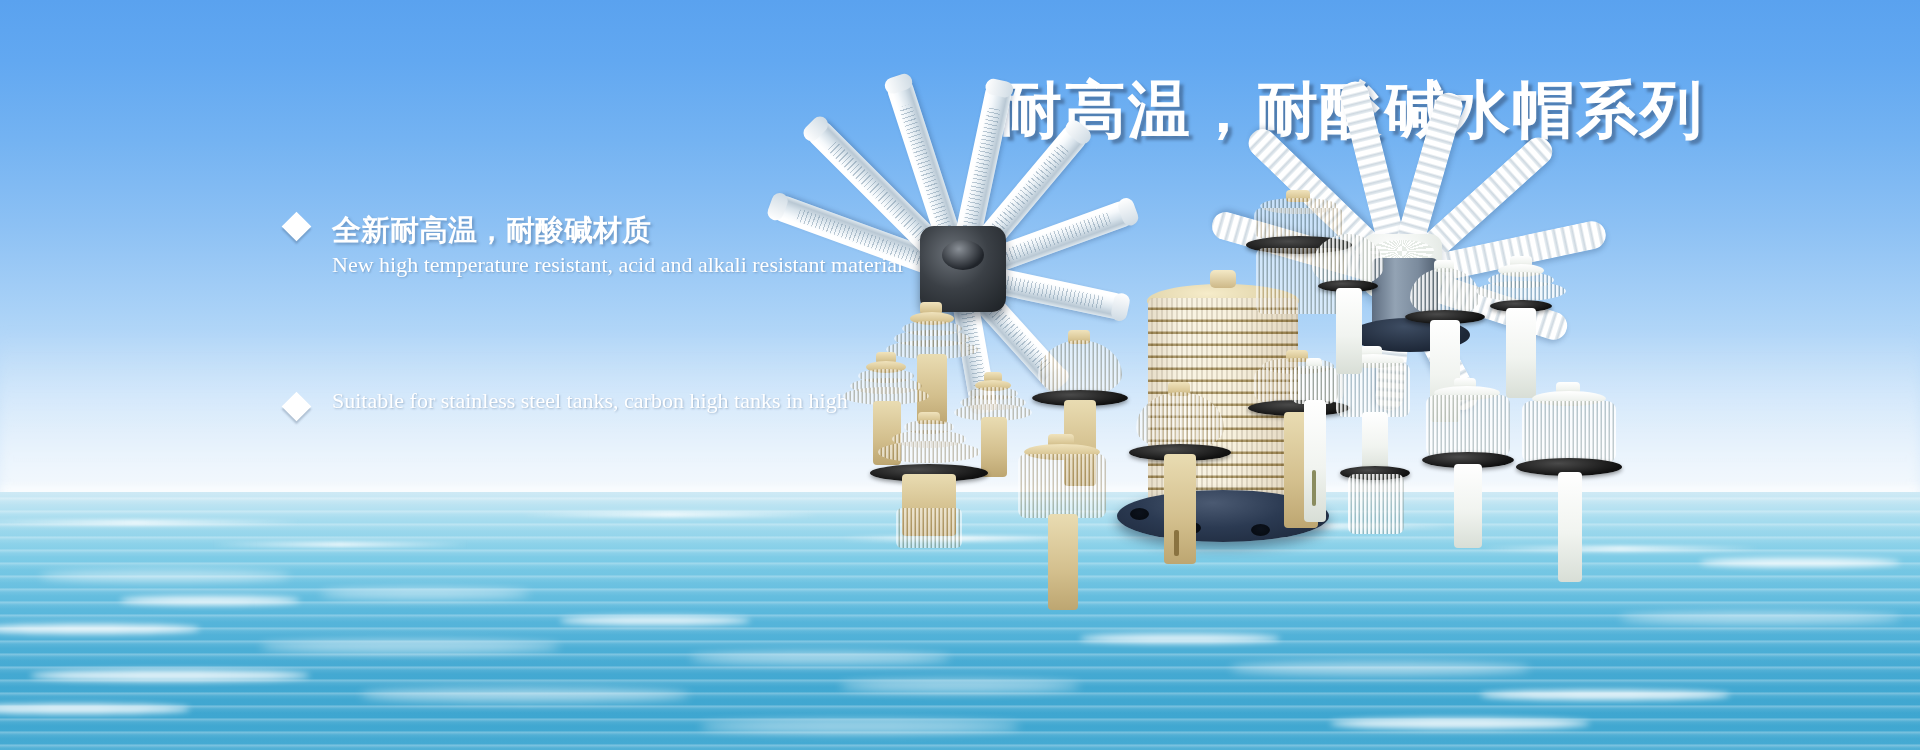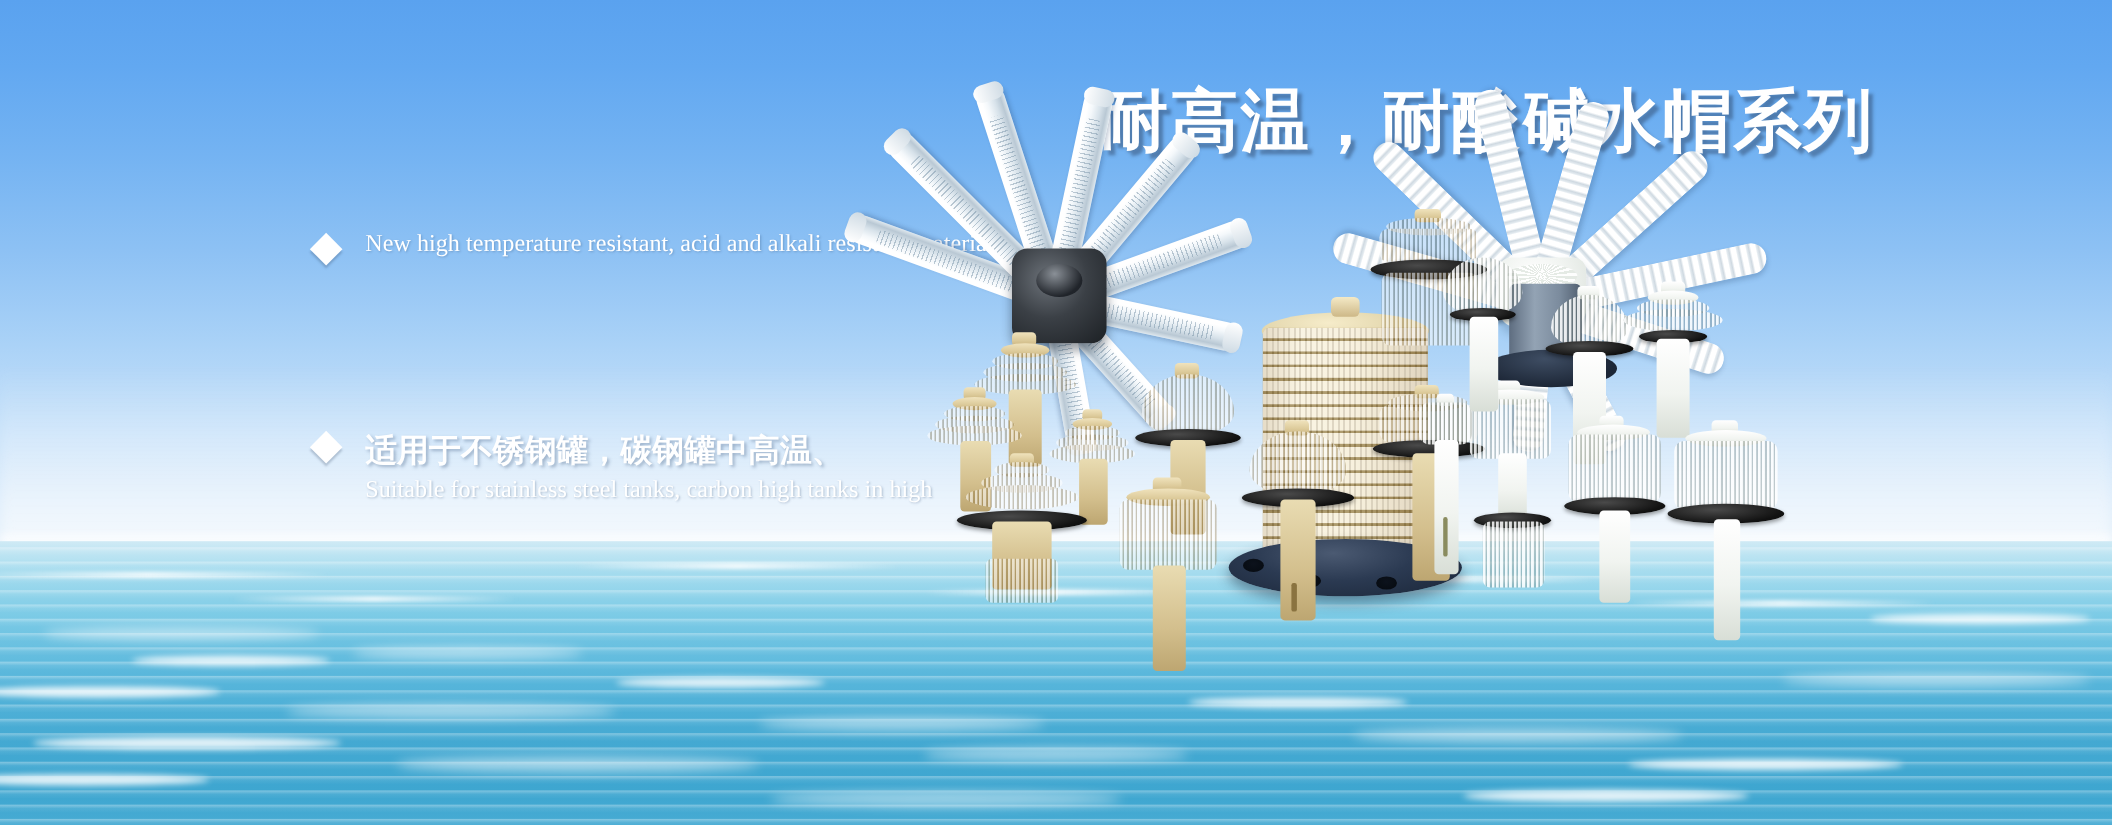--- a/index.html
+++ b/index.html
@@ -356,26 +356,26 @@
     <div class="ripple soft" style="left:1620px; top:120px; width:280px; height:12px;"></div>
     <div class="ripple" style="left:1330px; top:226px; width:260px; height:11px;"></div>
     <div class="ripple soft" style="left:700px;  top:228px; width:320px; height:13px;"></div>
     <div class="ripple" style="left:1700px; top:66px;  width:200px; height:9px;"></div>
   </div>
 
   <div class="title">耐高温，耐酸碱水帽系列</div>
 
   <div class="bullet-block one">
     <div class="diamond"></div>
+    <div class="cn-line">全新耐高温，耐酸碱材质</div>
     <div class="en-line">New high temperature resistant, acid and alkali resistant material</div>
   </div>
 
   <div class="bullet-block two">
     <div class="diamond"></div>
-    <div class="cn-line">适用于不锈钢罐，碳钢罐中高温、</div>
     <div class="en-line">Suitable for stainless steel tanks, carbon high tanks in high</div>
   </div>
 
   <div class="products">
 
     <div class="part" style="left:0px; top:0px;">
       <div class="tube" style="left:100px; top:110px; width:200px; transform:rotate(200deg);">
           <span class="cap"></span>
         </div>
       <div class="tube" style="left:100px; top:110px; width:210px; transform:rotate(225deg);">

